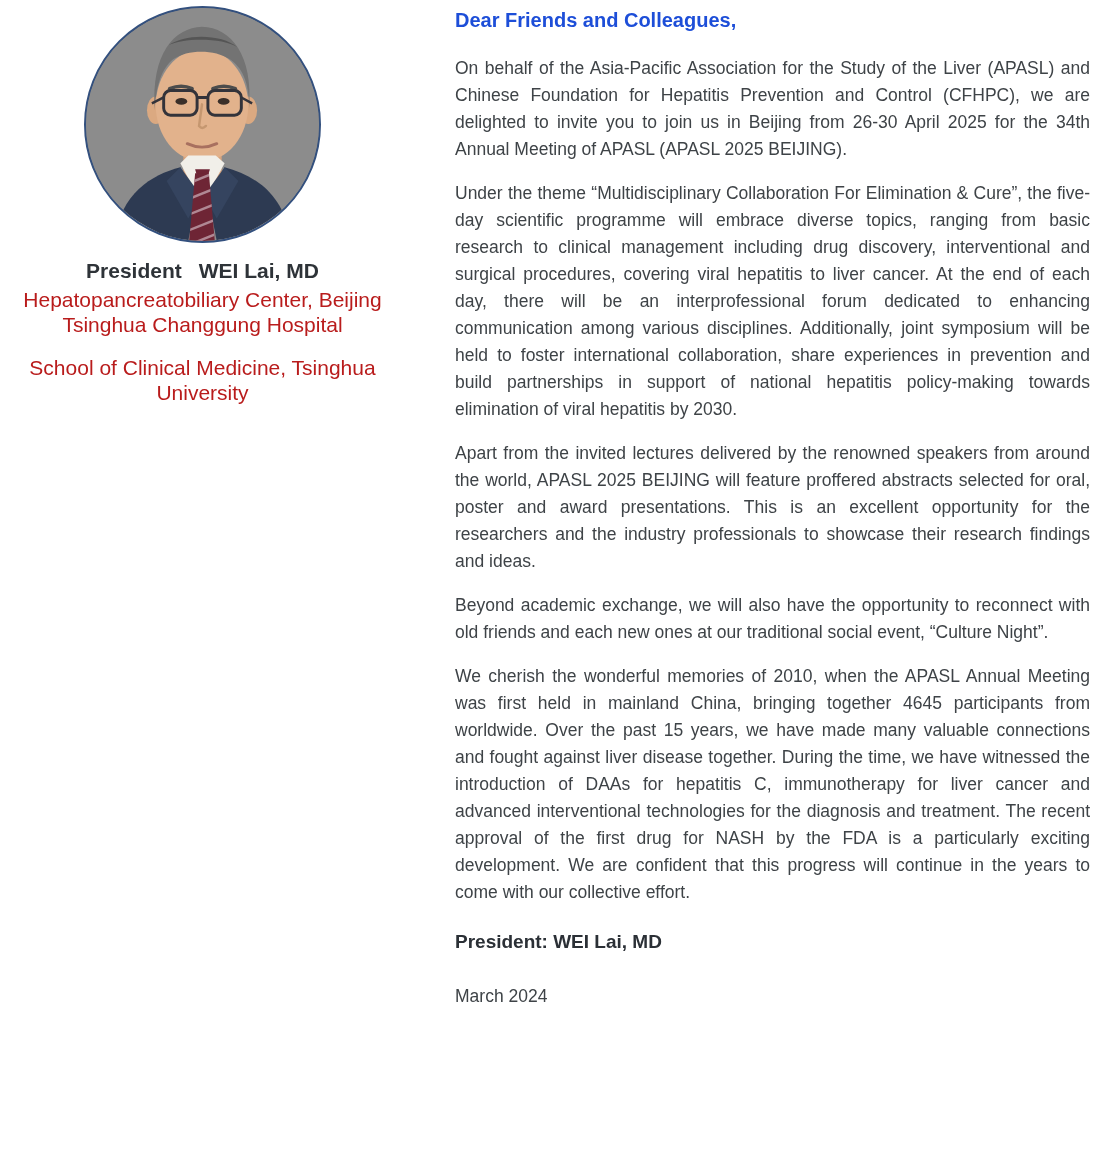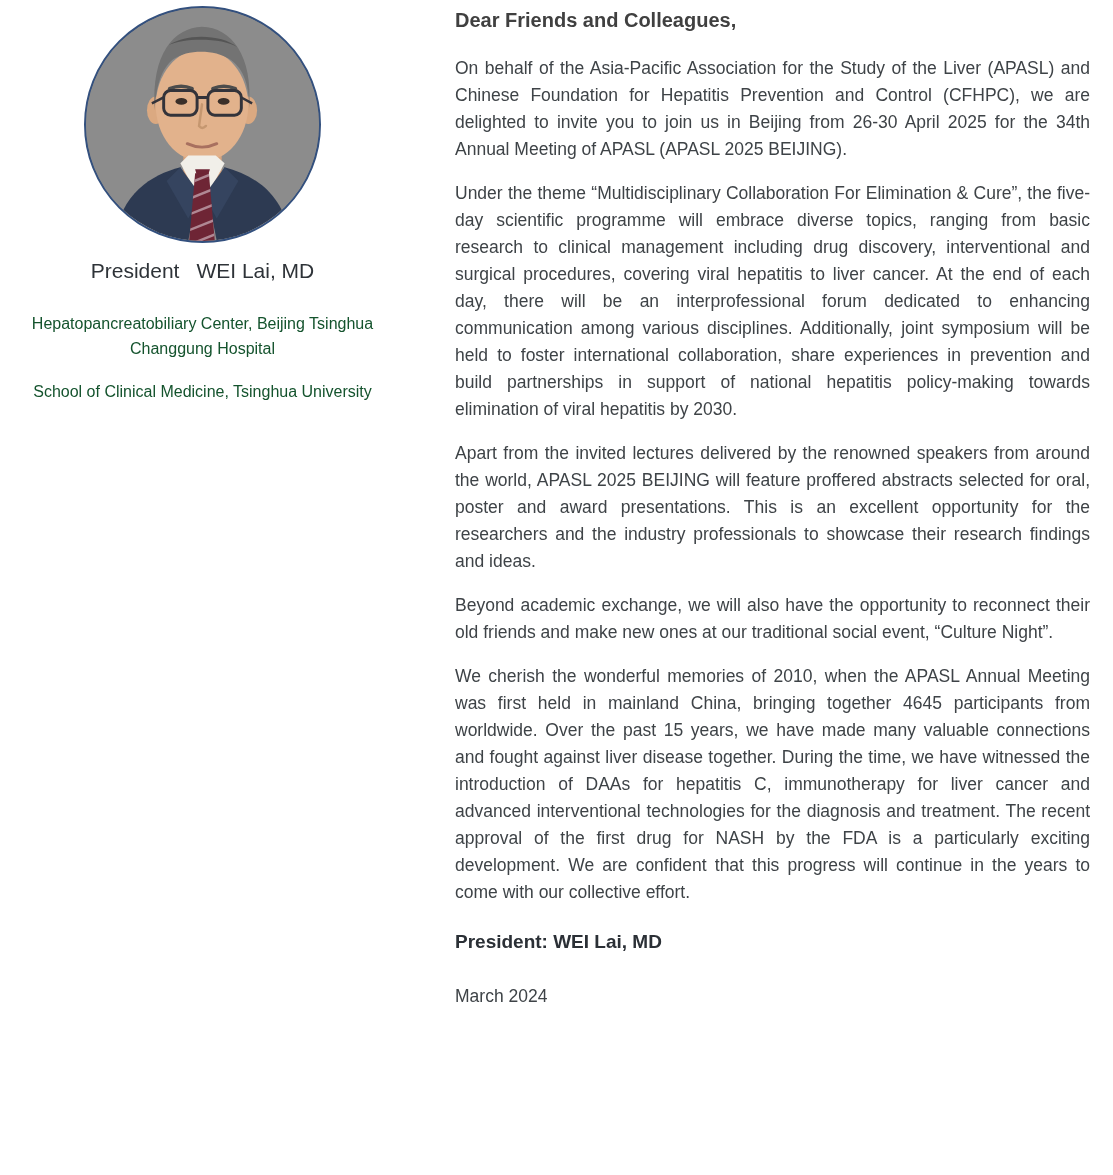--- a/index.html
+++ b/index.html
@@ -33,44 +33,44 @@
     overflow: hidden;
     background: #8c8c8c;
   }
   .photo svg { display: block; width: 100%; height: 100%; }
   .name-line {
     margin-top: 16px;
     display: flex;
     justify-content: center;
     gap: 17px;
     font-size: 21px;
-    font-weight: normal;
+    font-weight: bold;
     color: #2e3338;
     align-items: flex-end;
   }
   .affil {
-    margin: 28px auto 0;
+    margin: 4px auto 0;
     max-width: 382px;
-    font-size: 16px;
+    font-size: 21px;
     line-height: 25px;
-    color: #14532d;
+    color: #b91c1c;
     font-weight: normal;
   }
   .affil.second { margin-top: 18px; }
 
   
   .right-col {
     width: 635px;
     margin-left: 50px;
     padding-top: 6px;
   }
   .salutation {
     font-size: 20px;
     font-weight: bold;
-    color: #404040;
+    color: #1d4ed8;
     line-height: 28px;
     margin-bottom: 21px;
   }
   .para {
     font-size: 17.5px;
     line-height: 27px;
     text-align: justify;
     text-justify: inter-word;
     color: #3e4347;
     margin-bottom: 17px;
@@ -166,20 +166,20 @@
     <p class="affil">Hepatopancreatobiliary Center, Beijing Tsinghua Changgung Hospital</p>
     <p class="affil second">School of Clinical Medicine, Tsinghua University</p>
   </aside>
 
   <main class="right-col">
     <h1 class="salutation">Dear Friends and Colleagues,</h1>
 
     <p class="para">On behalf of the Asia-Pacific Association for the Study of the Liver (APASL) and Chinese Foundation for Hepatitis Prevention and Control (CFHPC), we are delighted to invite you to join us in Beijing from 26-30 April 2025 for the 34th Annual Meeting of APASL (APASL 2025 BEIJING).</p>
     <p class="para">Under the theme “Multidisciplinary Collaboration For Elimination &amp; Cure”, the five-day scientific programme will embrace diverse topics, ranging from basic research to clinical management including drug discovery, interventional and surgical procedures, covering viral hepatitis to liver cancer. At the end of each day, there will be an interprofessional forum dedicated to enhancing communication among various disciplines. Additionally, joint symposium will be held to foster international collaboration, share experiences in prevention and build partnerships in support of national hepatitis policy-making towards elimination of viral hepatitis by 2030.</p>
     <p class="para">Apart from the invited lectures delivered by the renowned speakers from around the world, APASL 2025 BEIJING will feature proffered abstracts selected for oral, poster and award presentations. This is an excellent opportunity for the researchers and the industry professionals to showcase their research findings and ideas.</p>
-    <p class="para">Beyond academic exchange, we will also have the opportunity to reconnect their old friends and make new ones at our traditional social event, “Culture Night”.</p>
+    <p class="para">Beyond academic exchange, we will also have the opportunity to reconnect with old friends and each new ones at our traditional social event, “Culture Night”.</p>
     <p class="para">We cherish the wonderful memories of 2010, when the APASL Annual Meeting was first held in mainland China, bringing together 4645 participants from worldwide. Over the past 15 years, we have made many valuable connections and fought against liver disease together. During the time, we have witnessed the introduction of DAAs for hepatitis C, immunotherapy for liver cancer and advanced interventional technologies for the diagnosis and treatment. The recent approval of the first drug for NASH by the FDA is a particularly exciting development. We are confident that this progress will continue in the years to come with our collective effort.</p>
 
     <p class="signature">President: WEI Lai, MD</p>
     <p class="date">March 2024</p>
   </main>
 
 </div>
 
 </body></html>

